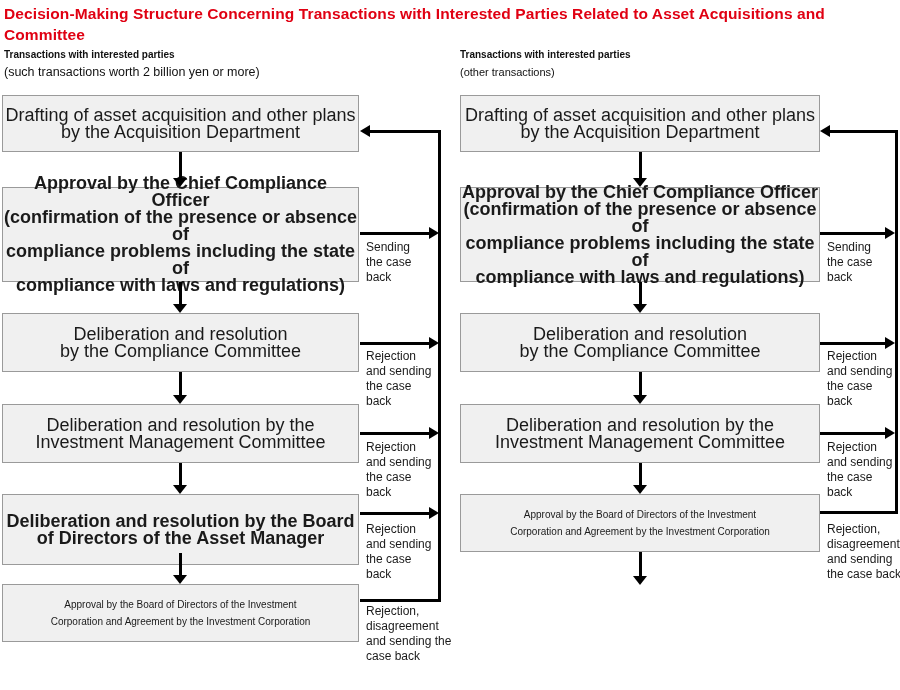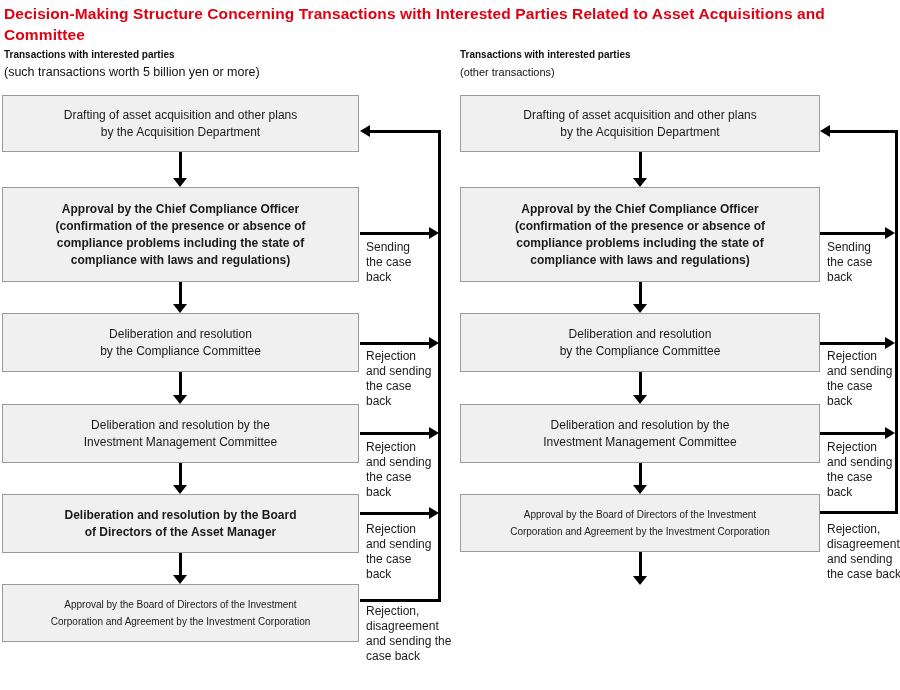--- a/index.html
+++ b/index.html
@@ -12,32 +12,32 @@
     color:#e00012; white-space:pre-line; letter-spacing:0.1px;
   }
 
   .col-heading { position:absolute; font-size:10px; font-weight:700; color:#111; }
   .col-subheading { position:absolute; font-size:12.5px; font-weight:400; color:#111; }
   .col-subheading.small { font-size:11px;text-align:right; }
 
   .box {
     position:absolute; background:#f0f0f0; border:1px solid #9a9a9a;
     display:flex; align-items:center; justify-content:center; text-align:center;
-    font-size:12px; line-height:17px; white-space:pre-line; color:#1a1a1a;
+    font-size:18px; line-height:17px; white-space:pre-line; color:#1a1a1a;
   }
   .box.bold { font-weight:700; }
   .box.small { font-size:10px; line-height:17px;text-align:center; }
   .lcol { left:2px; width:357px; }
   .rcol { left:460px; width:360px; }
 
   .l1 { top:95px; height:57px; }
   .l2 { top:187px; height:95px; }
   .l3 { top:313px; height:59px; }
   .l4 { top:404px; height:59px; }
-  .l5 { top:494px; height:59px; }
+  .l5 { top:494px; height:71px; }
   .l6 { top:584px; height:58px; }
   .r1 { top:95px; height:57px; }
   .r2 { top:187px; height:95px; }
   .r3 { top:313px; height:59px; }
   .r4 { top:404px; height:59px; }
   .r5 { top:494px; height:58px; }
   .r6 { top:585px; height:57px; }
 
   .vline { position:absolute; width:3px; background:#000; }
   .hline { position:absolute; height:3px; background:#000; }
@@ -54,21 +54,21 @@
 </style>
 </head>
 <body>
 
 <div class="canvas">
 
   <div class="title">Decision-Making Structure Concerning Transactions with Interested Parties Related to Asset Acquisitions and
 Committee</div>
 
   <div class="col-heading" style="left:4px; top:49px;">Transactions with interested parties</div>
-  <div class="col-subheading" style="left:4px; top:65px;"> (such transactions worth 5 billion yen or more)</div>
+  <div class="col-subheading" style="left:4px; top:65px;"> (such transactions worth 2 billion yen or more)</div>
   <div class="col-heading" style="left:460px; top:49px;">Transactions with interested parties</div>
   <div class="col-subheading small" style="left:460px; top:66px;">(other transactions)</div>
 
   <div class="box lcol l1">Drafting of asset acquisition and other plans
 by the Acquisition Department</div>
   <div class="box lcol l2 bold">Approval by the Chief Compliance Officer
 (confirmation of the presence or absence of
 compliance problems including the state of
 compliance with laws and regulations)</div>
   <div class="box lcol l3">Deliberation and resolution

